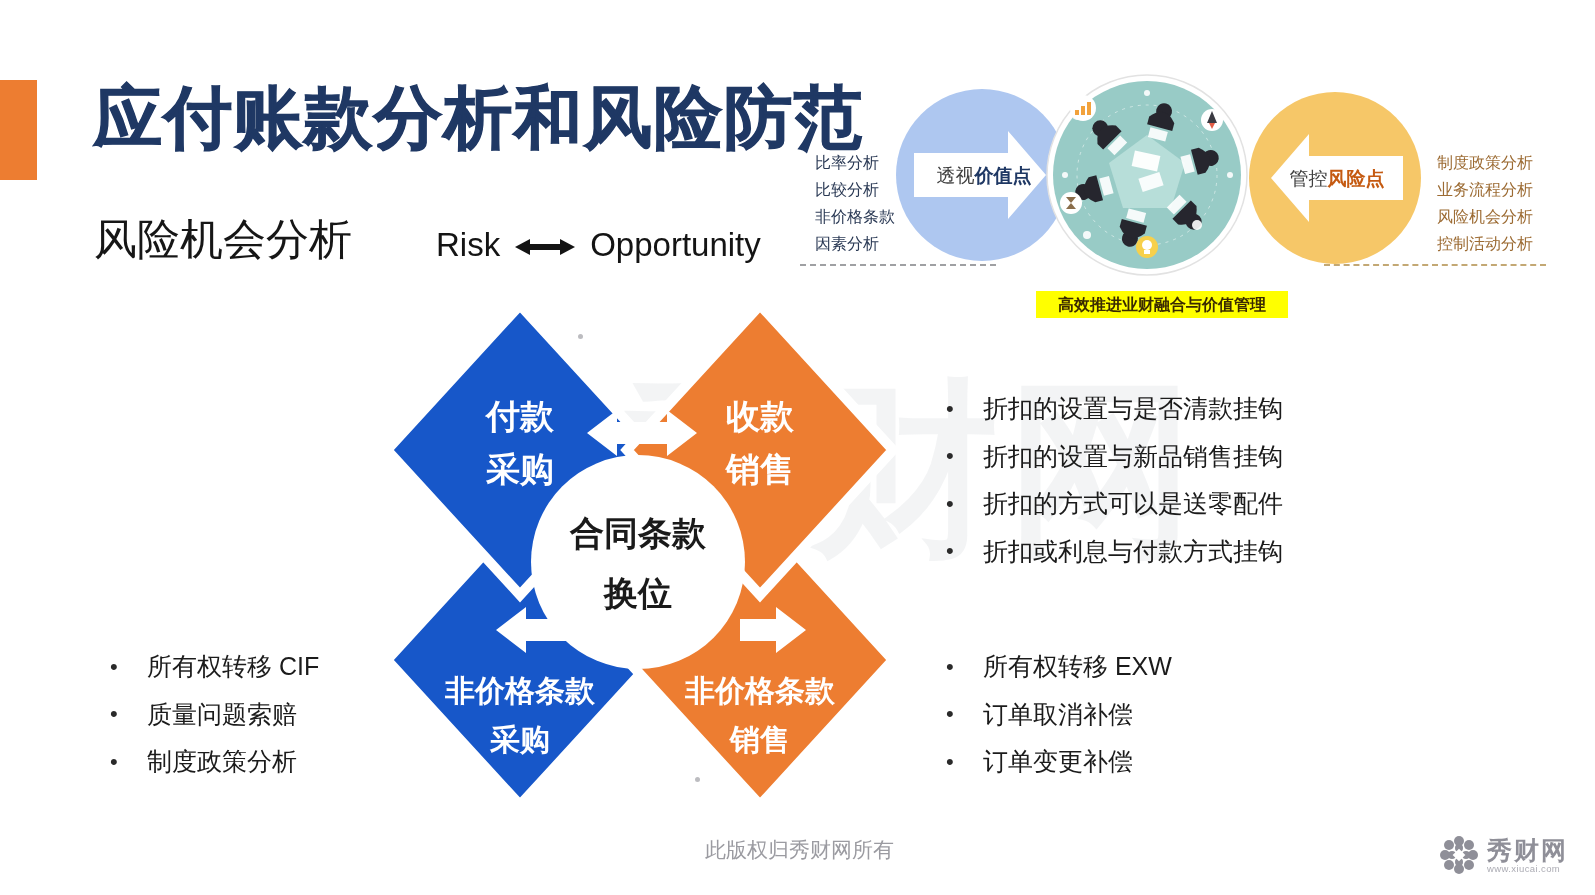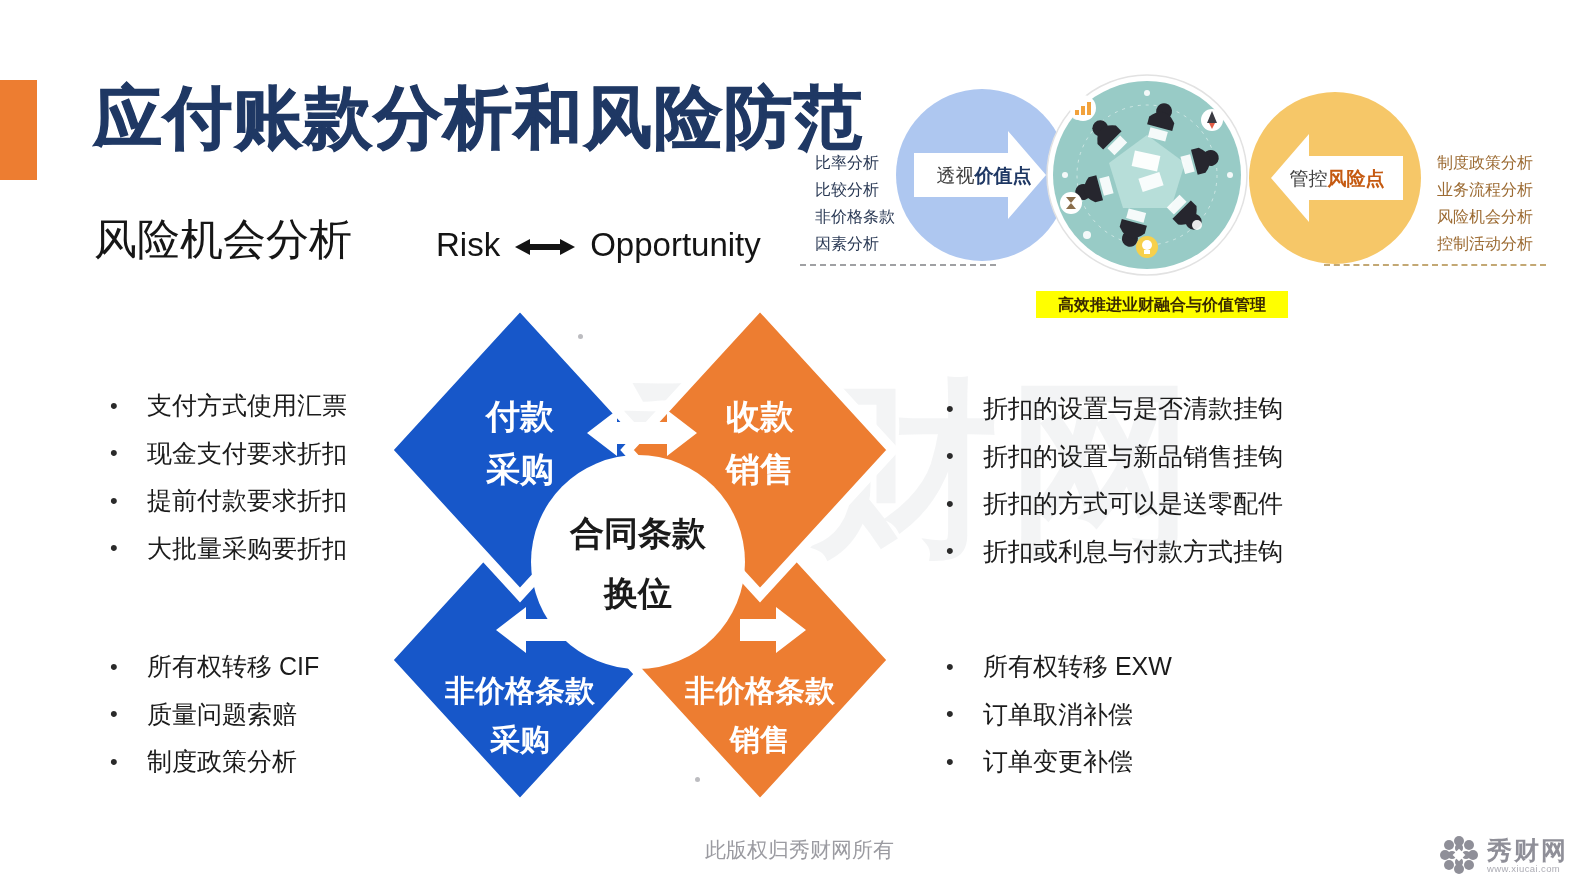--- a/index.html
+++ b/index.html
@@ -214,26 +214,20 @@
     <text x="380" y="128" text-anchor="middle" font-size="34" fill="#fff">收款</text>
     <text x="380" y="181" text-anchor="middle" font-size="34" fill="#fff">销售</text>
     <text x="258" y="245" text-anchor="middle" font-size="34" fill="#1a1a1a">合同条款</text>
     <text x="258" y="305" text-anchor="middle" font-size="34" fill="#1a1a1a">换位</text>
     <text x="140" y="401" text-anchor="middle" font-size="30" fill="#fff">非价格条款</text>
     <text x="140" y="450" text-anchor="middle" font-size="30" fill="#fff">采购</text>
     <text x="380" y="401" text-anchor="middle" font-size="30" fill="#fff">非价格条款</text>
     <text x="380" y="450" text-anchor="middle" font-size="30" fill="#fff">销售</text>
   </svg>
 
-  <ul class="bullets bl-tl">
-    <li>支付方式使用汇票</li>
-    <li>现金支付要求折扣</li>
-    <li>提前付款要求折扣</li>
-    <li>大批量采购要折扣</li>
-  </ul>
   <ul class="bullets bl-bl">
     <li>所有权转移 CIF</li>
     <li>质量问题索赔</li>
     <li>制度政策分析</li>
   </ul>
   <ul class="bullets bl-tr">
     <li>折扣的设置与是否清款挂钩</li>
     <li>折扣的设置与新品销售挂钩</li>
     <li>折扣的方式可以是送零配件</li>
     <li>折扣或利息与付款方式挂钩</li>

